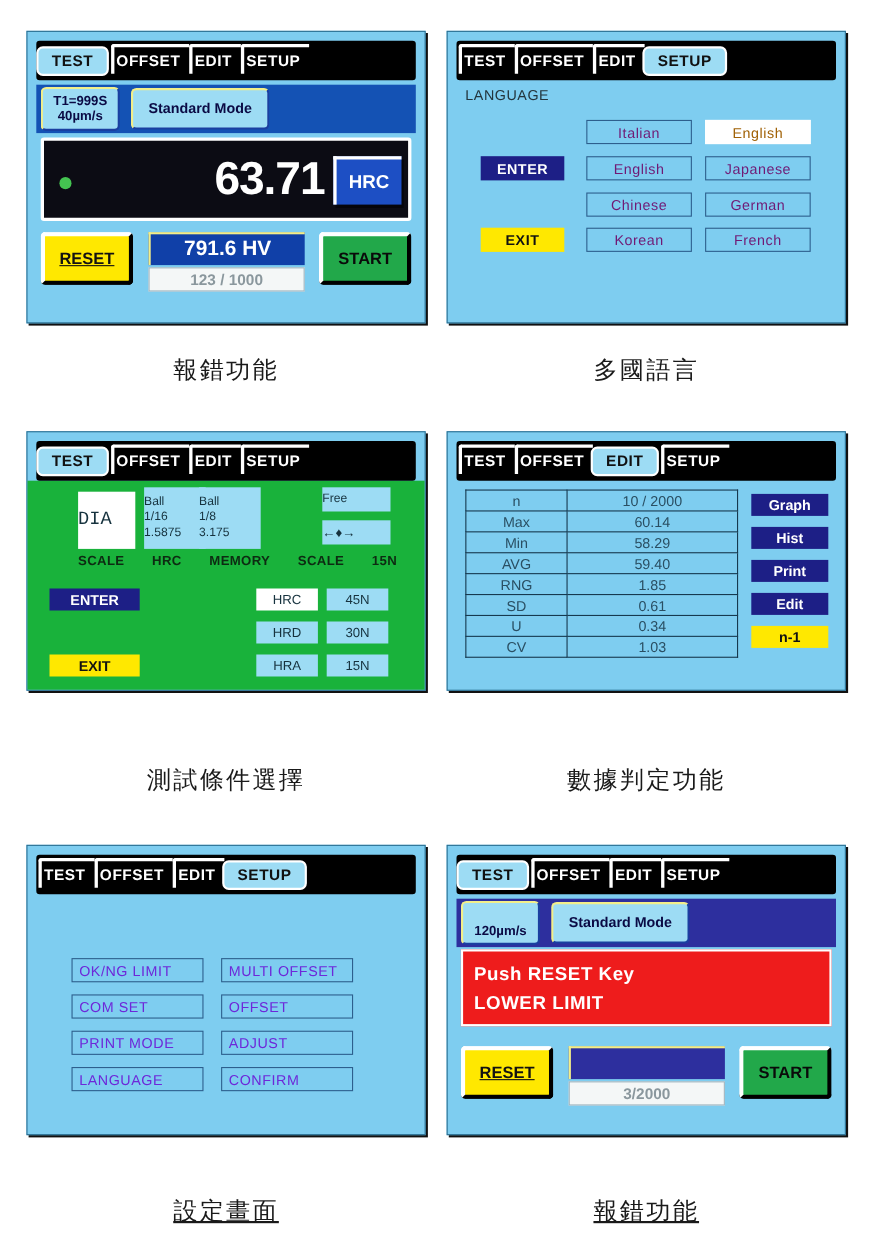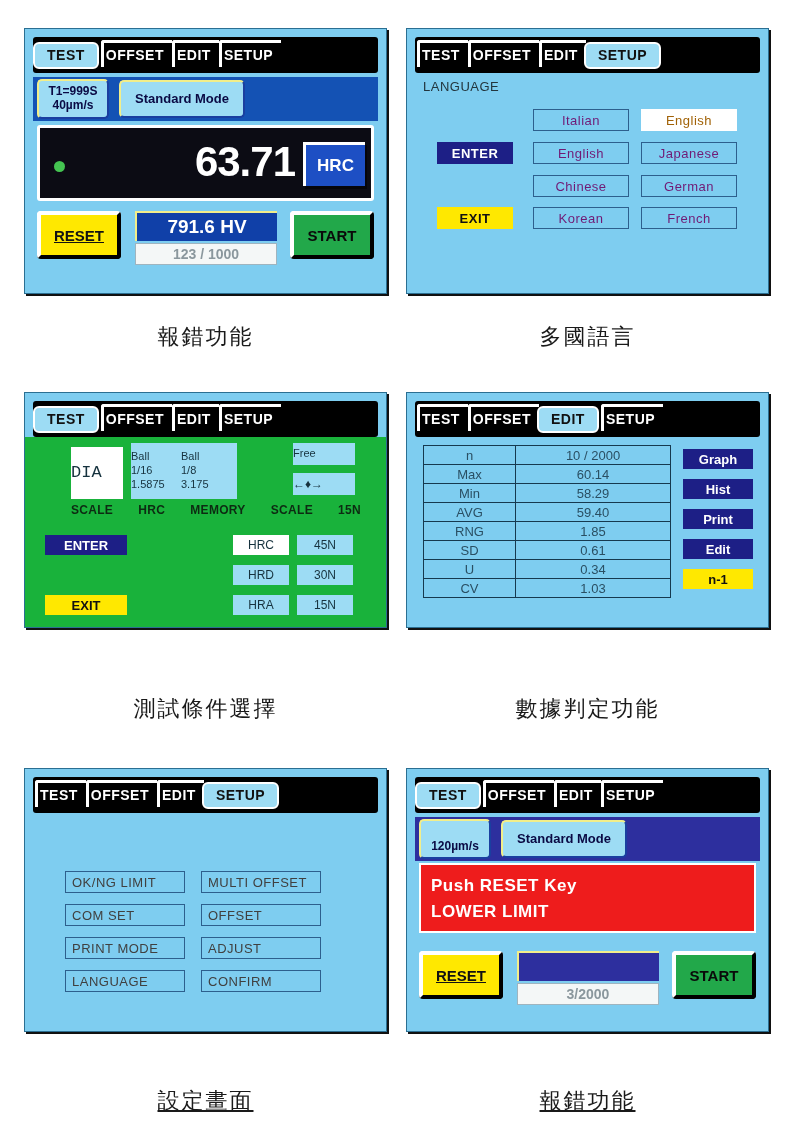--- a/index.html
+++ b/index.html
@@ -326,21 +326,21 @@
   .sb1 { top: 86px; }
   .sb2 { top: 116px; }
   .sb3 { top: 146px; }
   .sb4 { top: 176px; }
 
   
   .menu-btn {
     position: absolute;
     height: 22px;
     border: 1px solid #2d5f8d;
-    color: #404040;
+    color: #6d28d9;
     font-size: 13px;
     display: flex; align-items: center;
     padding-left: 6px;
     letter-spacing: 0.5px;
   }
   .mc0 { left: 40px; width: 120px; }
   .mc1 { left: 176px; width: 120px; }
   .mr0 { top: 102px; }
   .mr1 { top: 135px; }
   .mr2 { top: 168px; }

